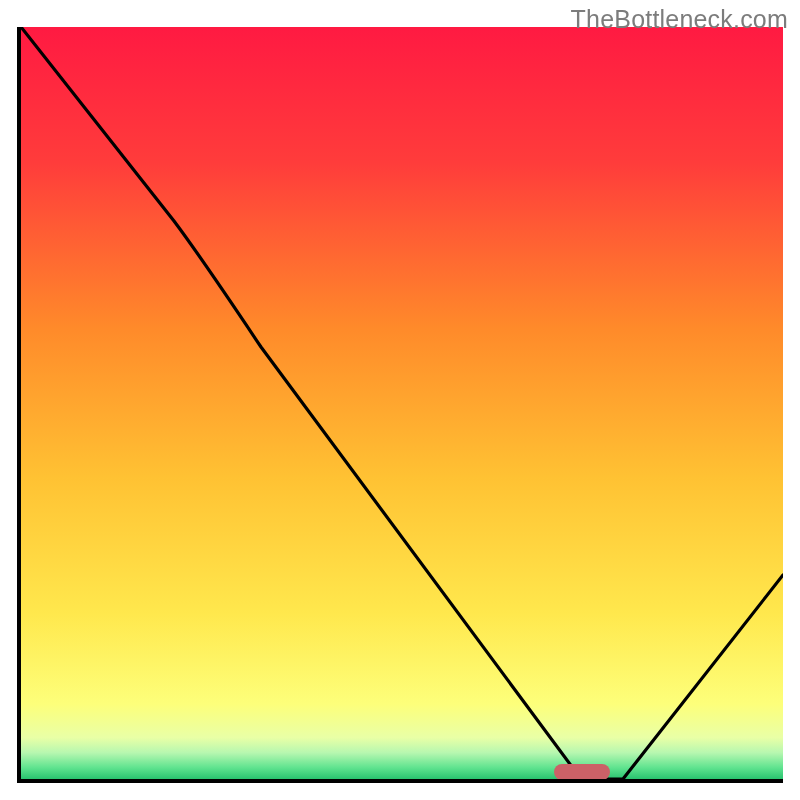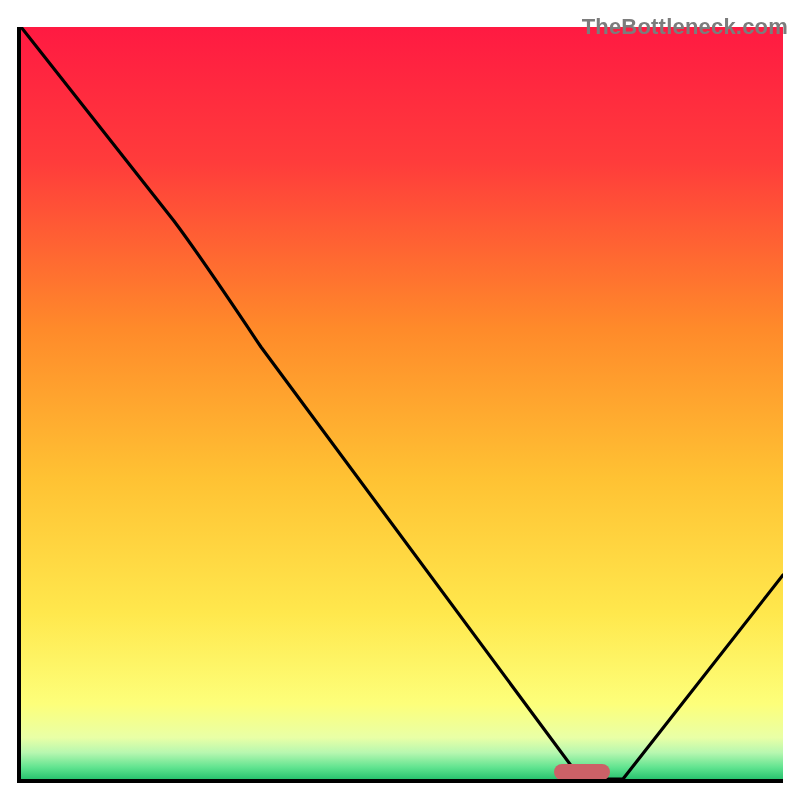--- a/index.html
+++ b/index.html
@@ -10,24 +10,24 @@
     background: #ffffff;
     font-family: Arial, Helvetica, sans-serif;
   }
   .stage {
     position: relative;
     width: 800px;
     height: 800px;
   }
   .watermark {
     position: absolute;
-    top: 14px;
+    top: 5px;
     right: 12px;
-    font-size: 22px;
-    font-weight: 700;
+    font-size: 25px;
+    font-weight: 400;
     color: #7c7c7c;
     letter-spacing: 0.2px;
     z-index: 5;
   }
   .plot-outer {
     position: absolute;
     left: 17px;
     top: 27px;
     width: 766px;
     height: 756px;

